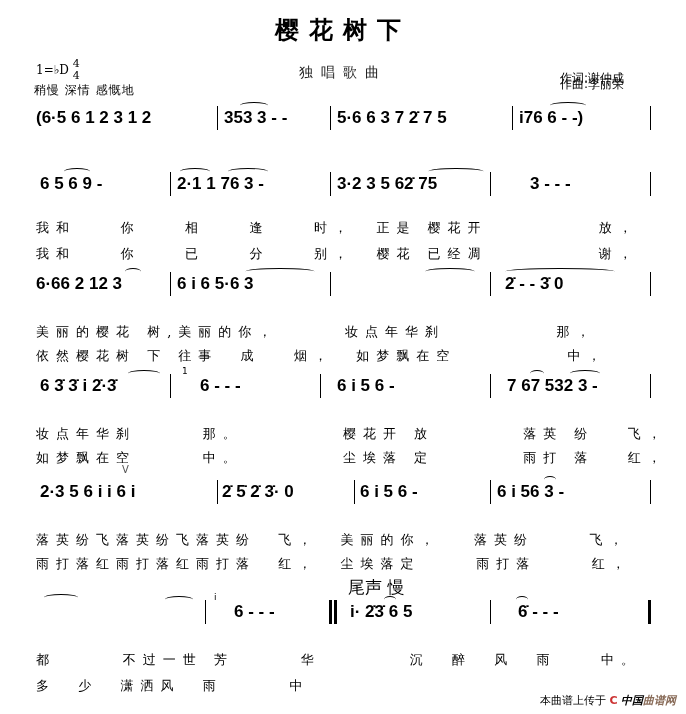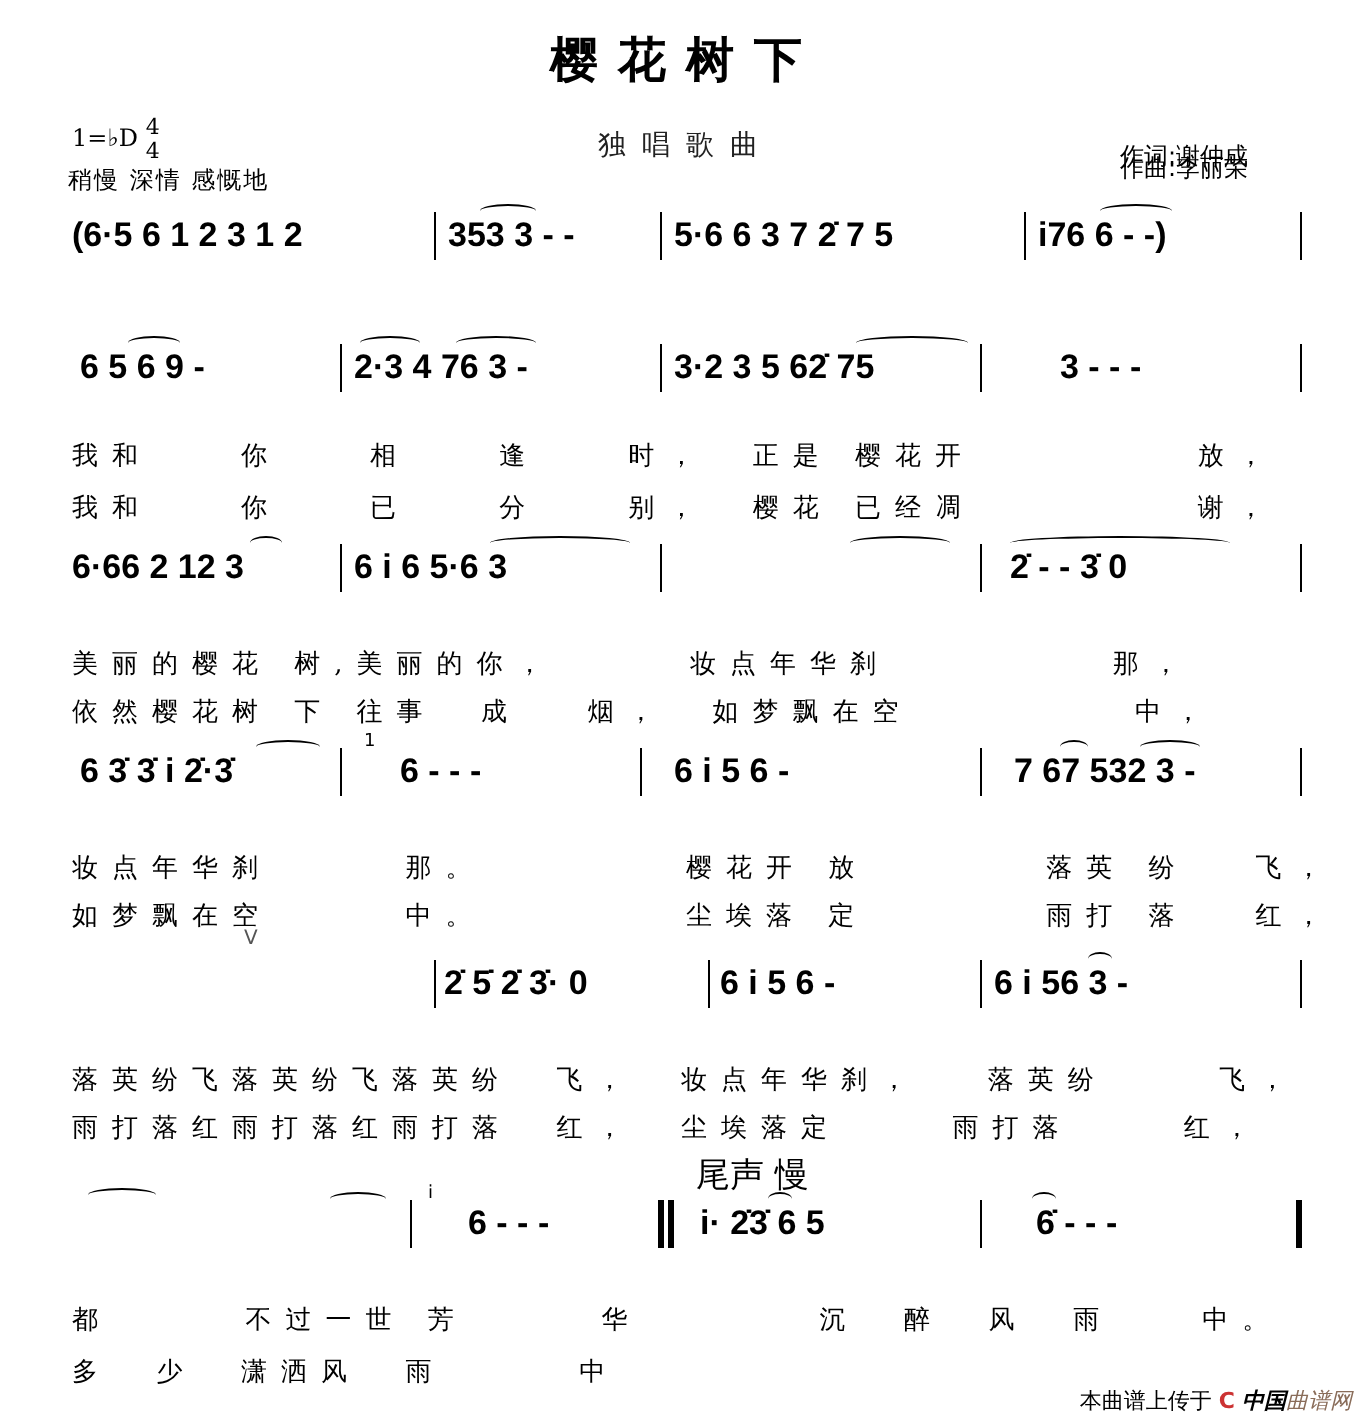--- a/index.html
+++ b/index.html
@@ -12,21 +12,21 @@
   .tempo{left:34px;top:82px;font-size:12px;letter-spacing:1px;}
   .credit{left:560px;font-size:12px;}
   .row{position:absolute;left:0;width:686px;height:24px;}
   .note{position:absolute;font-family:"Liberation Sans",sans-serif;font-weight:bold;font-size:17px;line-height:24px;}
   .bar{position:absolute;width:1px;height:24px;background:#000;}
   .lyric{position:absolute;font-family:"DejaVu Serif",serif;font-size:13px;letter-spacing:7px;white-space:pre;margin-top:11px;}
   .slur{position:absolute;border-top:1px solid #000;border-radius:50% 50% 0 0;height:6px;}
   .footer{right:10px;bottom:6px;font-size:11px;}
   .footer .logo-red{color:#c33;font-weight:bold;}
   .footer .logo-dark{font-weight:bold;font-style:italic;}
-  .footer .logo-gray{color:#8a6d5a;font-weight:normal;font-style:italic;}
+  .footer .logo-gray{color:#8a6d5a;font-weight:bold;font-style:italic;}
 </style>
 </head>
 <body>
 
 <div class="abs title">樱花树下</div>
 <div class="abs subtitle">独唱歌曲</div>
 
 <div class="abs key">
   <span>1=♭D</span>
   <span class="frac">
@@ -47,21 +47,21 @@
   <div class="bar" style="left:512px"></div>
   <span class="note" style="left:519px">i76  6  -  -)</span>
   <div class="bar" style="left:650px"></div>
   <div class="slur" style="left:240px;top:-4px;width:28px"></div>
   <div class="slur" style="left:550px;top:-4px;width:36px"></div>
 </div>
 
 <div class="row" style="top:172px">
   <span class="note" style="left:40px">6  5 6  9  -</span>
   <div class="bar" style="left:170px"></div>
-  <span class="note" style="left:177px">2·3  4 76  3  -</span>
+  <span class="note" style="left:177px">2·1  1 76  3  -</span>
   <div class="bar" style="left:330px"></div>
   <span class="note" style="left:337px">3·2  3 5  62̇  75</span>
   <div class="bar" style="left:490px"></div>
   <span class="note" style="left:530px">3  -  -  -</span>
   <div class="bar" style="left:650px"></div>
   <div class="slur" style="left:64px;top:-4px;width:26px"></div>
   <div class="slur" style="left:180px;top:-4px;width:30px"></div>
   <div class="slur" style="left:228px;top:-4px;width:40px"></div>
   <div class="slur" style="left:428px;top:-4px;width:56px"></div>
 </div>
@@ -96,30 +96,31 @@
   <div class="bar" style="left:650px"></div>
   <div class="slur" style="left:128px;top:-4px;width:32px"></div>
   <div class="slur" style="left:530px;top:-4px;width:14px"></div>
   <div class="slur" style="left:570px;top:-4px;width:30px"></div>
 </div>
 <div class="lyric" style="left:36px;top:414px">妆点年华刹      那。         樱花开 放        落英 纷   飞，</div>
 <div class="lyric" style="left:36px;top:438px">如梦飘在空      中。         尘埃落 定        雨打 落   红，</div>
 
 <div class="row" style="top:480px">
   <span class="abs" style="left:122px;top:-16px;font-size:10px;color:#555">V</span>
+  <span class="note" style="left:40px">2·3  5 6  i i  6 i</span>
   <div class="bar" style="left:217px"></div>
   <span class="note" style="left:222px">2̇  5̇  2̇  3̇·  0</span>
   <div class="bar" style="left:354px"></div>
   <span class="note" style="left:360px">6  i  5  6  -</span>
   <div class="bar" style="left:490px"></div>
   <span class="note" style="left:497px">6  i  56  3  -</span>
   <div class="bar" style="left:650px"></div>
   <div class="slur" style="left:544px;top:-4px;width:12px"></div>
 </div>
-<div class="lyric" style="left:36px;top:520px">落英纷飞落英纷飞落英纷  飞，  妆点年华刹，   落英纷     飞，</div>
+<div class="lyric" style="left:36px;top:520px">落英纷飞落英纷飞落英纷  飞，  美丽的你，   落英纷     飞，</div>
 <div class="lyric" style="left:36px;top:544px">雨打落红雨打落红雨打落  红，  尘埃落定     雨打落     红，</div>
 
 <div class="abs" style="left:348px;top:576px;font-size:17px">尾声 慢</div>
 <div class="row" style="top:600px">
   <div class="bar" style="left:205px"></div>
   <span class="abs" style="left:214px;top:-8px;font-size:9px">i</span>
   <span class="note" style="left:234px">6  -  -  -</span>
   <div class="bar" style="left:329px;width:3px"></div>
   <div class="bar" style="left:334px;width:3px"></div>
   <span class="note" style="left:350px">i·  2̇3̇  6  5</span>

